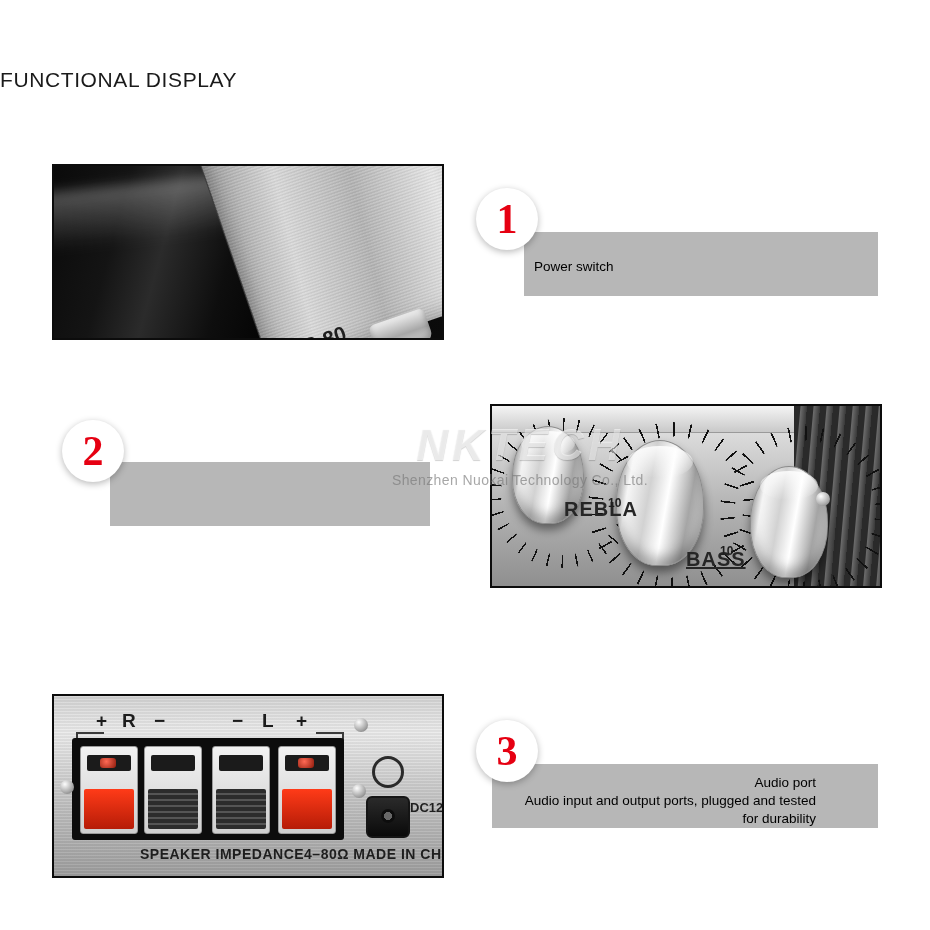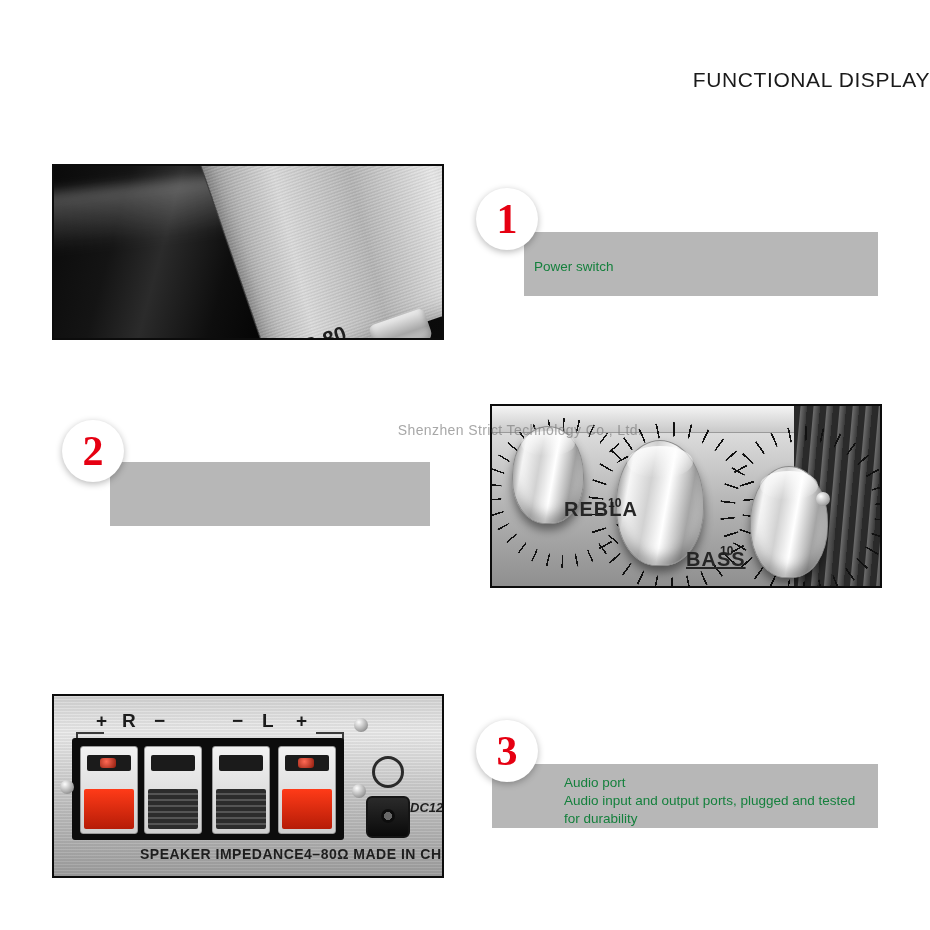--- a/index.html
+++ b/index.html
@@ -12,21 +12,21 @@
     height: 930px;
     position: relative;
     font-family: "Liberation Sans", sans-serif;
     overflow: hidden;
   }
   .page-title {
     position: absolute;
     top: 68px;
     left: 0;
     width: 930px;
-    text-align: right;
+    text-align: left;
     font-size: 21px;
     color: #1a1a1a;
     letter-spacing: 0.6px;
     font-family: "Liberation Sans", sans-serif;
   }
 
   
   .photo {
     position: absolute;
     border: 2px solid #0c0c0c;
@@ -225,21 +225,21 @@
     border: 2px solid #151515;
   }
   .p3-jack::after{
     content:"";
     position:absolute; left:13px; top:11px;
     width:14px;height:14px;border-radius:50%;
     background: radial-gradient(circle,#676767 0 40%, #0d0d0d 41%);
   }
   .p3-dc {
     position: absolute; left: 356px; top: 104px;
-    font-size: 13px; font-weight: bold; color: #1f1f1f; font-style: italic;
+    font-size: 13px; font-weight: bold; color: #1f1f1f;
   }
   .p3-bottom {
     position: absolute; left: 86px; top: 150px;
     font-size: 14px; font-weight: bold; color: #1e1e1e;
     letter-spacing: .5px;
     white-space: nowrap;
   }
   .p3-screw {
     position: absolute;
     width: 14px; height: 14px; border-radius: 50%;
@@ -268,21 +268,21 @@
     z-index: 3;
   }
   .descbox {
     position: absolute;
     background: #b7b7b7;
     z-index: 2;
   }
   .desc-text {
     position: absolute;
     z-index: 4;
-    color: #15803d;
+    color: #000000;
     font-size: 13.5px;
     line-height: 18px;
     font-family: "Liberation Sans", sans-serif;
   }
   .desc-text .t1 { display: block; }
   .desc-text .t2 { display: block; }
 </style>
 </head>
 <body>
 
@@ -322,21 +322,22 @@
   <div class="knob" style="left:258px; top:60px; width:76px; height:110px;"></div>
 
   <div class="p2-label" style="left:72px; top:92px;">REBLA</div>
   <div class="p2-num" style="left:116px; top:90px;">10</div>
   <div class="p2-label" style="left:194px; top:142px;text-decoration:underline;">BASS</div>
   <div class="p2-num" style="left:228px; top:138px;">10</div>
   <div class="p2-screw" style="left:324px; top:86px;"></div>
 </div>
 
 <div class="watermark">
-  <div class="wm-small">Shenzhen Strict Technology Co., Ltd.</div>
+  <div class="wm-big">NKTECH</div>
+  <div class="wm-small">Shenzhen Nuokai Technology Co., Ltd.</div>
 </div>
 
 <div class="callout">
   <div class="descbox" style="left:110px; top:462px; width:320px; height:64px;"></div>
   <div class="badge" style="left:62px; top:420px;">2</div>
   <div class="desc-text" style="left:120px; top:470px; width:310px;">
   </div>
 </div>
 
 <div class="photo" id="photo-3">
@@ -380,17 +381,17 @@
   <div class="p3-screw" style="left:300px; top:22px;"></div>
   <div class="p3-screw" style="left:298px; top:88px;"></div>
   <div class="p3-screw" style="left:6px; top:84px;"></div>
 
   <div class="p3-bottom">SPEAKER IMPEDANCE4–80Ω   MADE IN CHINA</div>
 </div>
 
 <div class="callout">
   <div class="descbox" style="left:492px; top:764px; width:386px; height:64px;"></div>
   <div class="badge" style="left:476px; top:720px;">3</div>
-  <div class="desc-text" style="left:564px; top:774px; width:310px;">
+  <div class="desc-text" style="left:506px; top:774px; width:310px;text-align:right;">
     <span class="t1">Audio port</span>
     <span class="t2">Audio input and output ports, plugged and tested for durability</span>
   </div>
 </div>
 
 </body></html>

